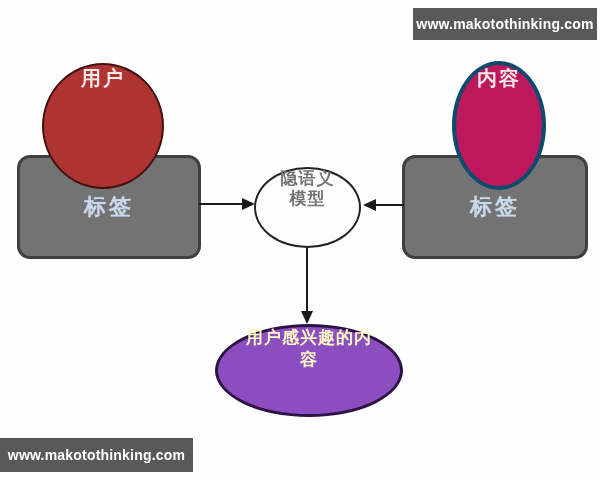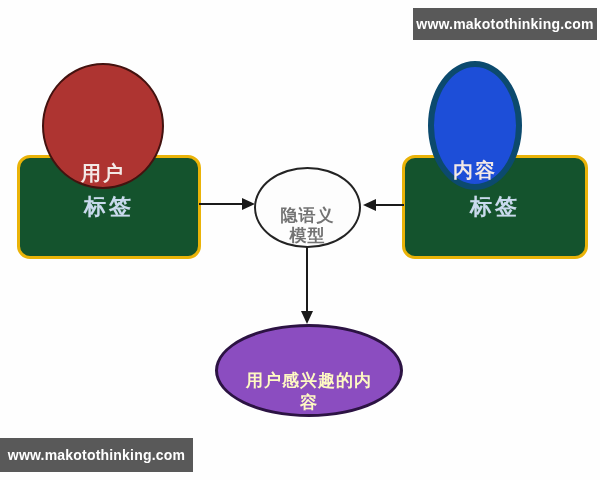--- a/index.html
+++ b/index.html
@@ -26,22 +26,22 @@
     justify-content: center;
     letter-spacing: 0.2px;
   }
   .banner-top  { left: 413px; top: 8px;   width: 184px; height: 32px; }
   .banner-bot  { left: 0px;   top: 438px; width: 193px; height: 34px; }
 
   .tag-rect {
     position: absolute;
     top: 155px;
     height: 104px;
-    background: #14532d;
-    border: 3px solid #eab308;
+    background: #737373;
+    border: 3px solid #404040;
     border-radius: 13px;
     box-sizing: border-box;
     display: flex;
     align-items: center;
     justify-content: center;
     z-index: 2;
   }
   .tag-rect-left  { left: 17px;  width: 184px; }
   .tag-rect-right { left: 402px; width: 186px; }
   .tag-label {
@@ -50,34 +50,34 @@
     font-weight: bold;
     letter-spacing: 3px;
     text-shadow: 0 0 1px rgba(255,255,255,0.25);
   }
 
   .ellipse {
     position: absolute;
     border-radius: 50%;
     box-sizing: border-box;
     display: flex;
-    align-items: flex-end;
+    align-items: flex-start;
     justify-content: center;
     text-align: center;
     z-index: 10;
   }
   .user-ellipse {
     left: 42px; top: 63px; width: 122px; height: 126px;
     background: #ae3431;
     border: 2px solid #43120f;
   }
   .content-ellipse {
-    left: 428px; top: 61px; width: 94px; height: 129px;
-    background: #1d4ed8;
-    border: 6px solid #0c4a6e;
+    left: 452px; top: 61px; width: 94px; height: 129px;
+    background: #be185d;
+    border: 4px solid #0c4a6e;
   }
   .entity-label {
     color: #f3e9e6;
     font-size: 20px;
     font-weight: bold;
     letter-spacing: 2px;
   }
   .model-ellipse {
     left: 254px; top: 167px; width: 107px; height: 81px;
     background: #fdfdfd;

